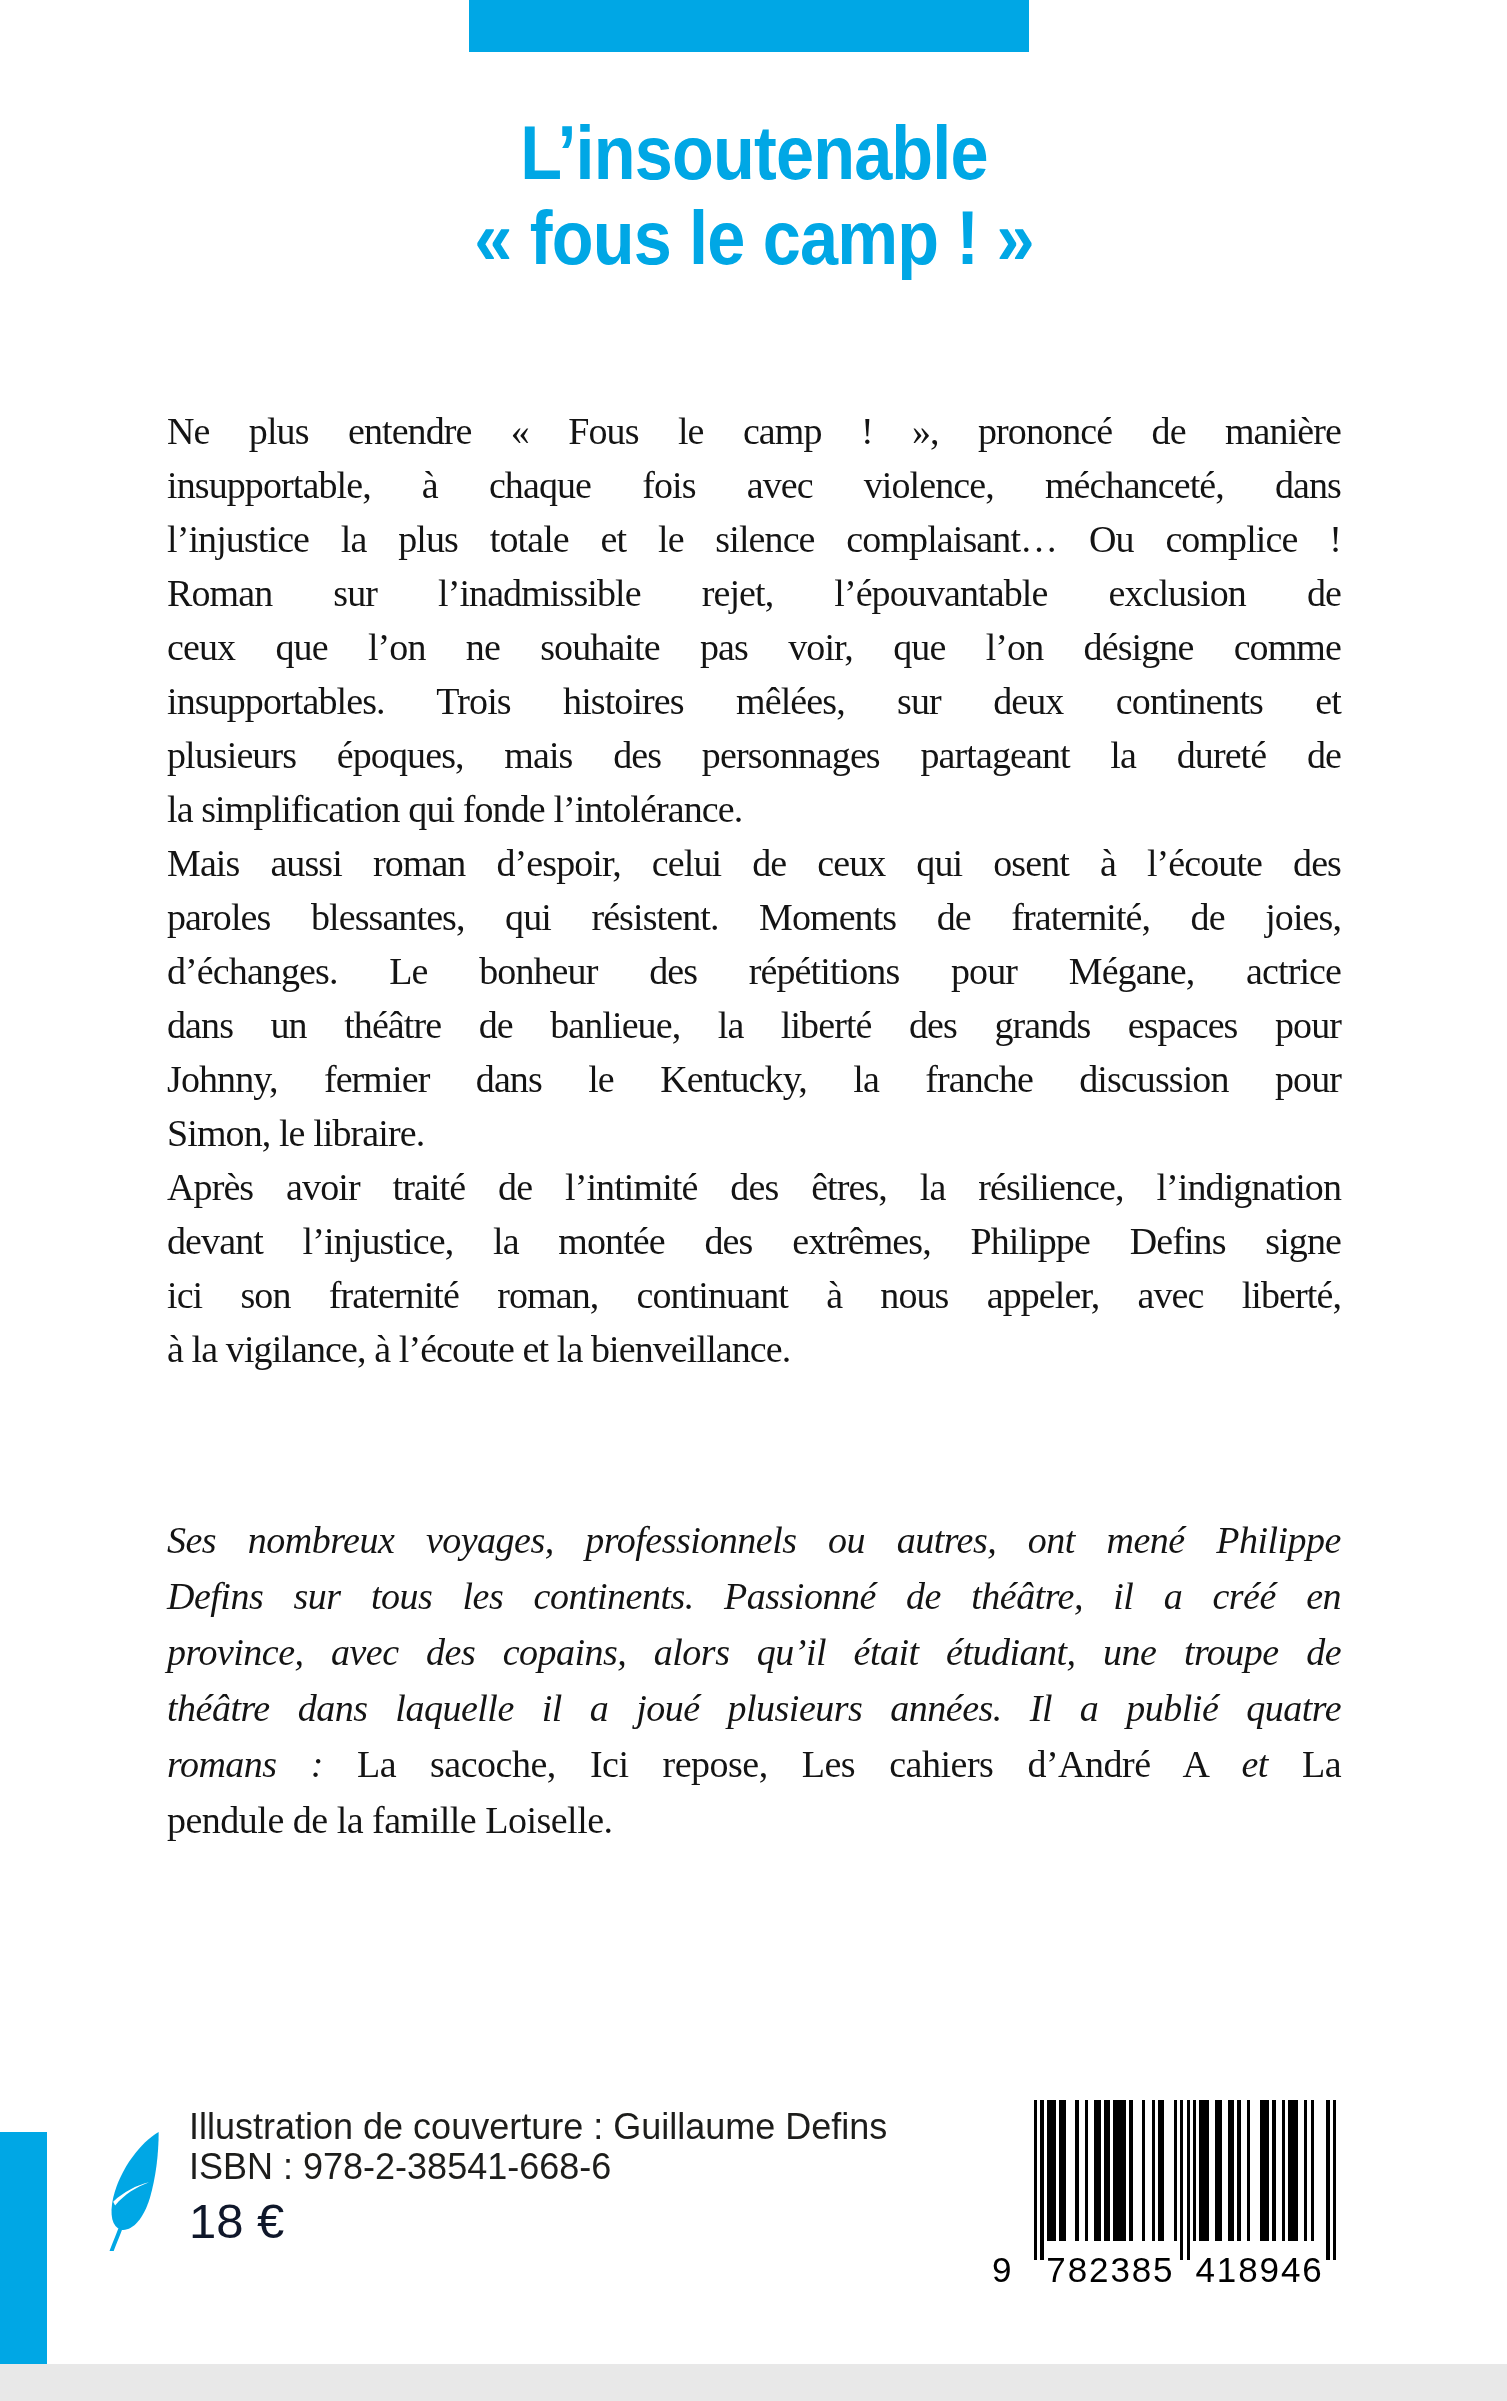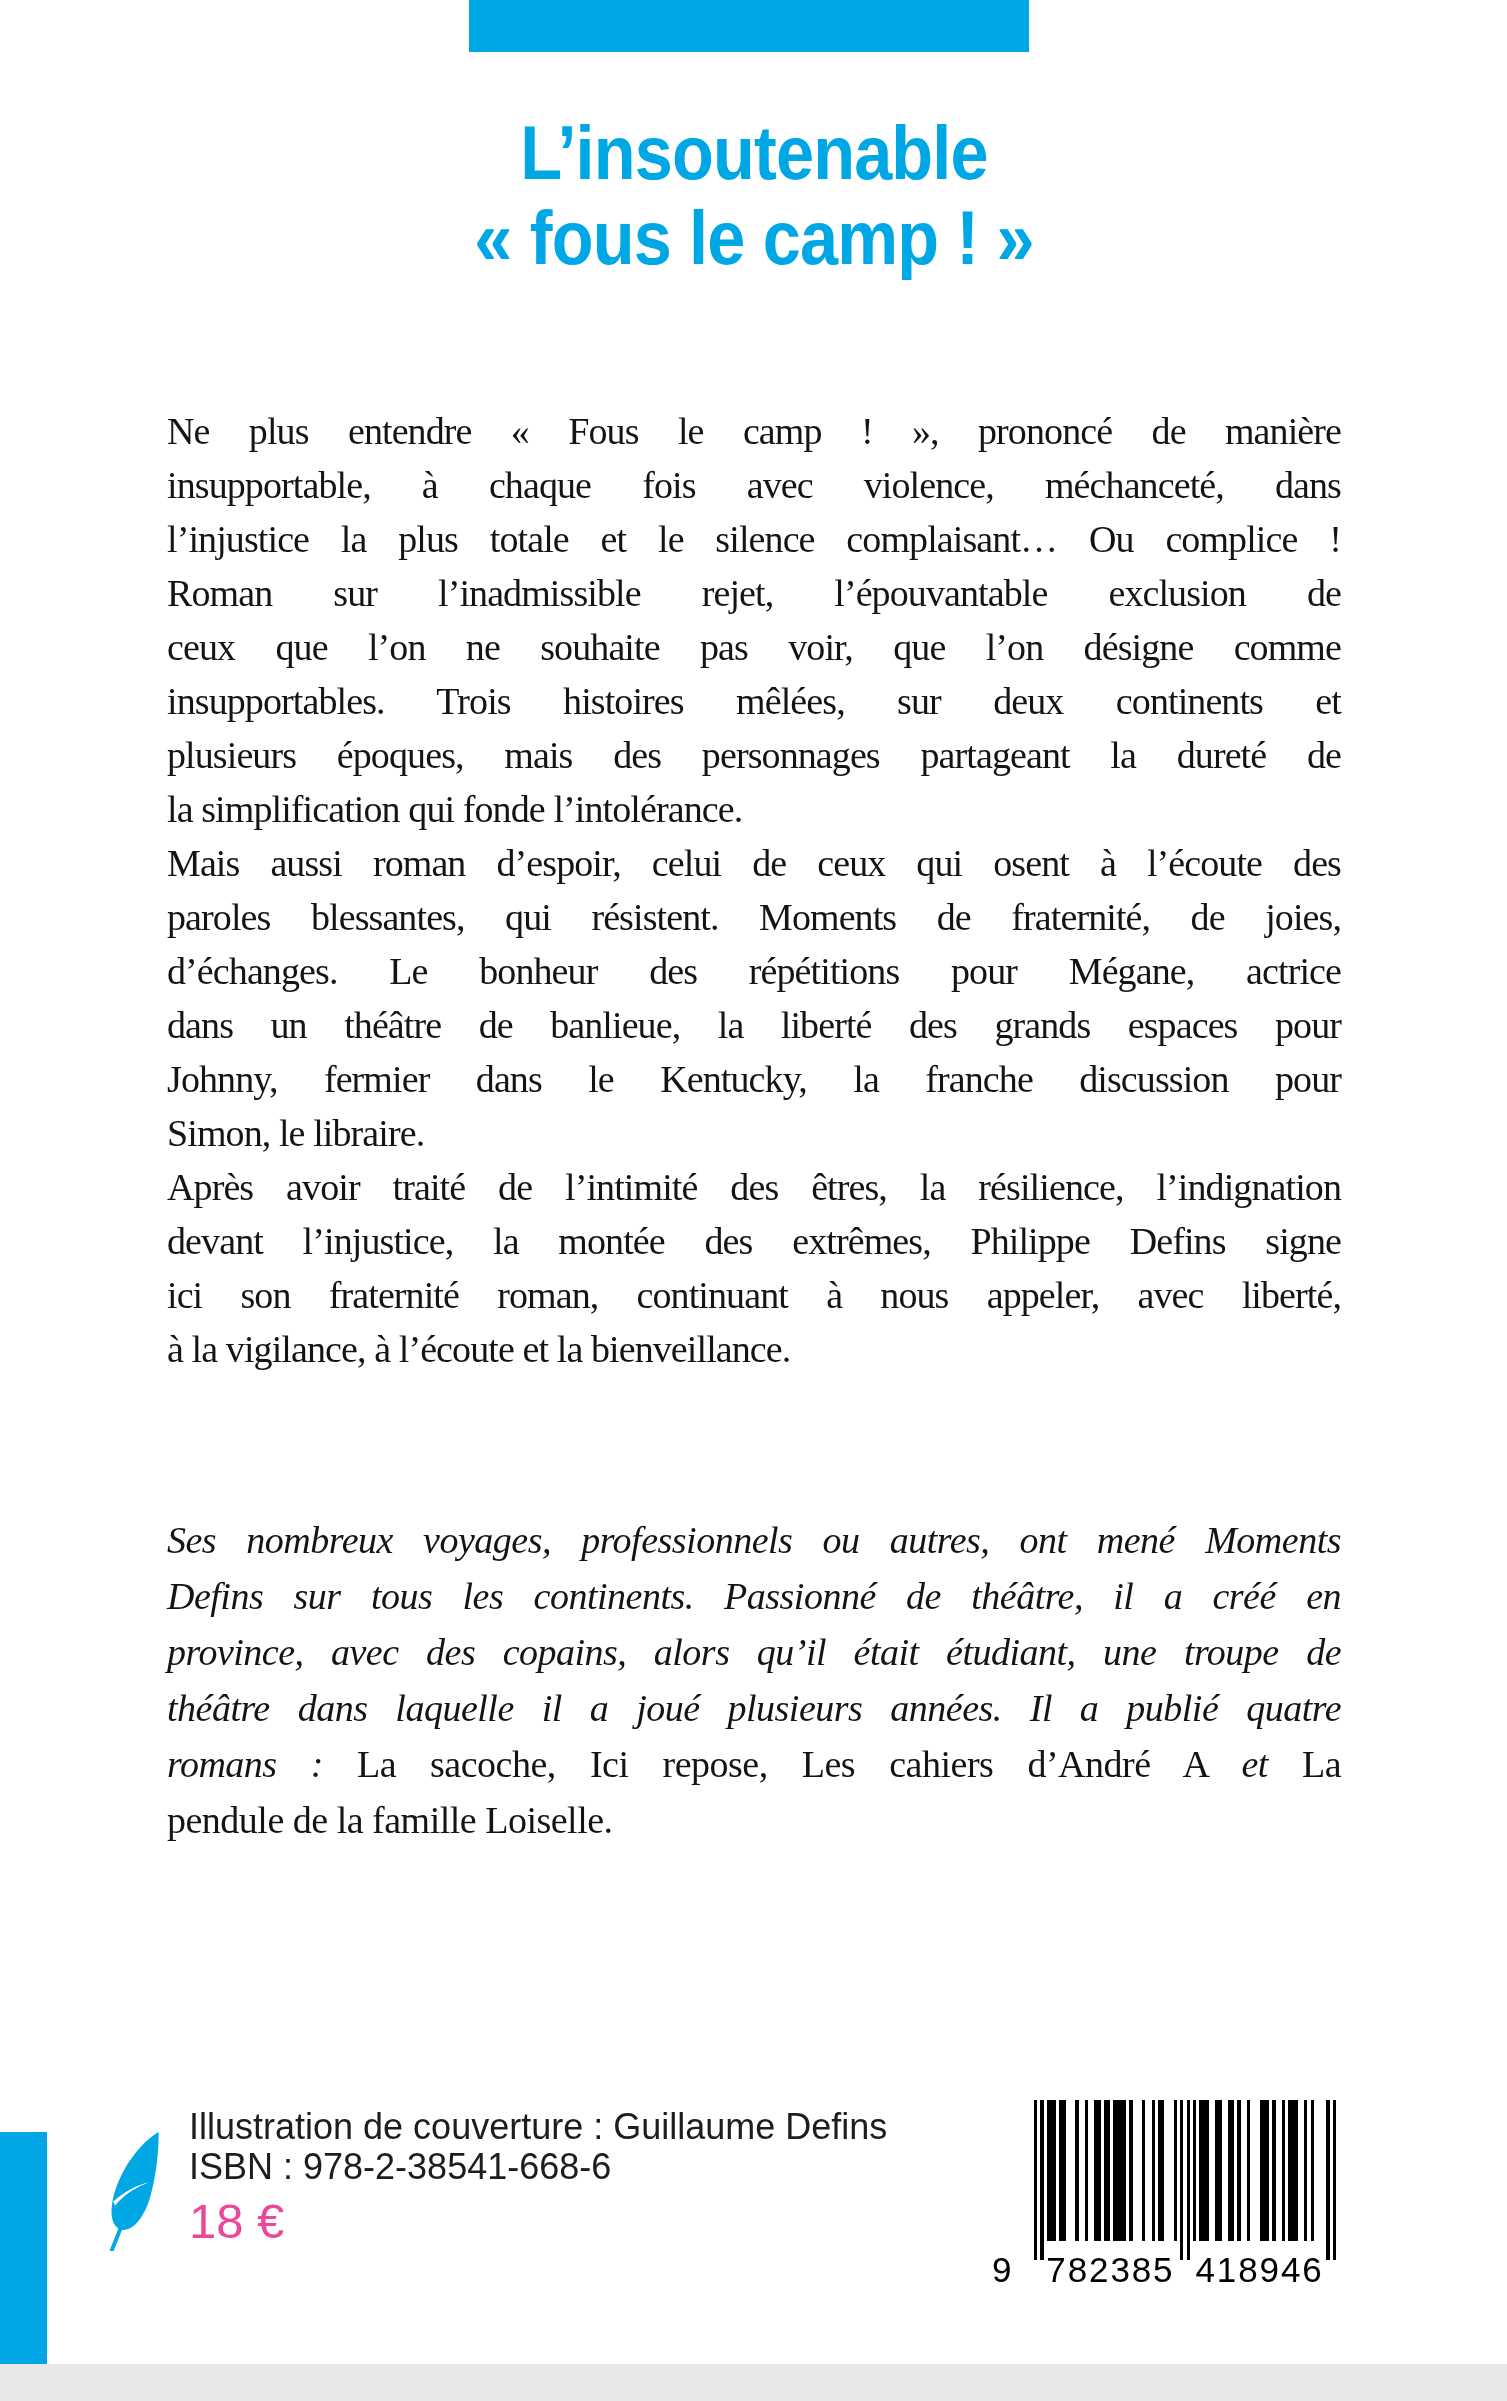--- a/index.html
+++ b/index.html
@@ -56,21 +56,21 @@
     position:absolute;left:189px;top:2107px;
     font-family:"Liberation Sans", sans-serif;
     font-size:36px;line-height:40px;
     color:#1d1d1b;
     white-space:nowrap;
   }
   .price{
     position:absolute;left:189px;top:2194px;
     font-family:"Liberation Sans", sans-serif;
     font-size:49px;line-height:55px;
-    color:#ec4899;
+    color:#0f172a;
   }
   .barcode{
     position:absolute;left:1034px;top:2100px;width:302px;height:194px;
   }
   .bars{position:absolute;left:0;top:0;right:0;height:160px;}
   .bar{position:absolute;top:0;height:141px;background:#000;}
   .bar.tall{height:160px;}
   .bc-digits{
     position:absolute;top:148px;left:0;right:0;height:44px;
     font-family:"Liberation Sans", sans-serif;
@@ -107,21 +107,21 @@
       <div class="line just">dans un théâtre de banlieue, la liberté des grands espaces pour</div>
       <div class="line just">Johnny, fermier dans le Kentucky, la franche discussion pour</div>
       <div class="line">Simon, le libraire.</div>
       <div class="line just">Après avoir traité de l’intimité des êtres, la résilience, l’indignation</div>
       <div class="line just">devant l’injustice, la montée des extrêmes, Philippe Defins signe</div>
       <div class="line just">ici son fraternité roman, continuant à nous appeler, avec liberté,</div>
       <div class="line">à la vigilance, à l’écoute et la bienveillance.</div>
     </div>
 
   <div class="bio" id="bio">
-      <div class="line just"><span class="it">Ses nombreux voyages, professionnels ou autres, ont mené Moments</span></div>
+      <div class="line just"><span class="it">Ses nombreux voyages, professionnels ou autres, ont mené Philippe</span></div>
       <div class="line just"><span class="it">Defins sur tous les continents. Passionné de théâtre, il a créé en</span></div>
       <div class="line just"><span class="it">province, avec des copains, alors qu’il était étudiant, une troupe de</span></div>
       <div class="line just"><span class="it">théâtre dans laquelle il a joué plusieurs années. Il a publié quatre</span></div>
       <div class="line just"><span class="it">romans : </span><span class="rm">La sacoche, Ici repose, Les cahiers d’André A </span><span class="it">et</span><span class="rm"> La</span></div>
       <div class="line"><span class="rm">pendule de la famille Loiselle.</span></div>
     </div>
 
   <div class="left-strip"></div>
 
   <svg class="feather" viewBox="0 0 60 125" aria-hidden="true">

